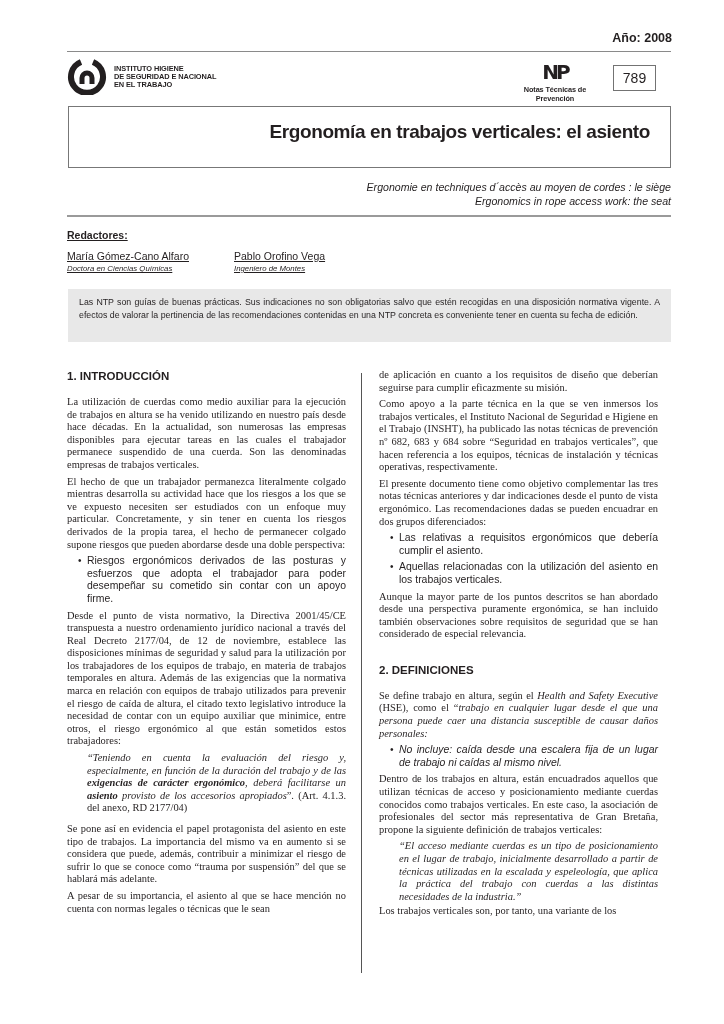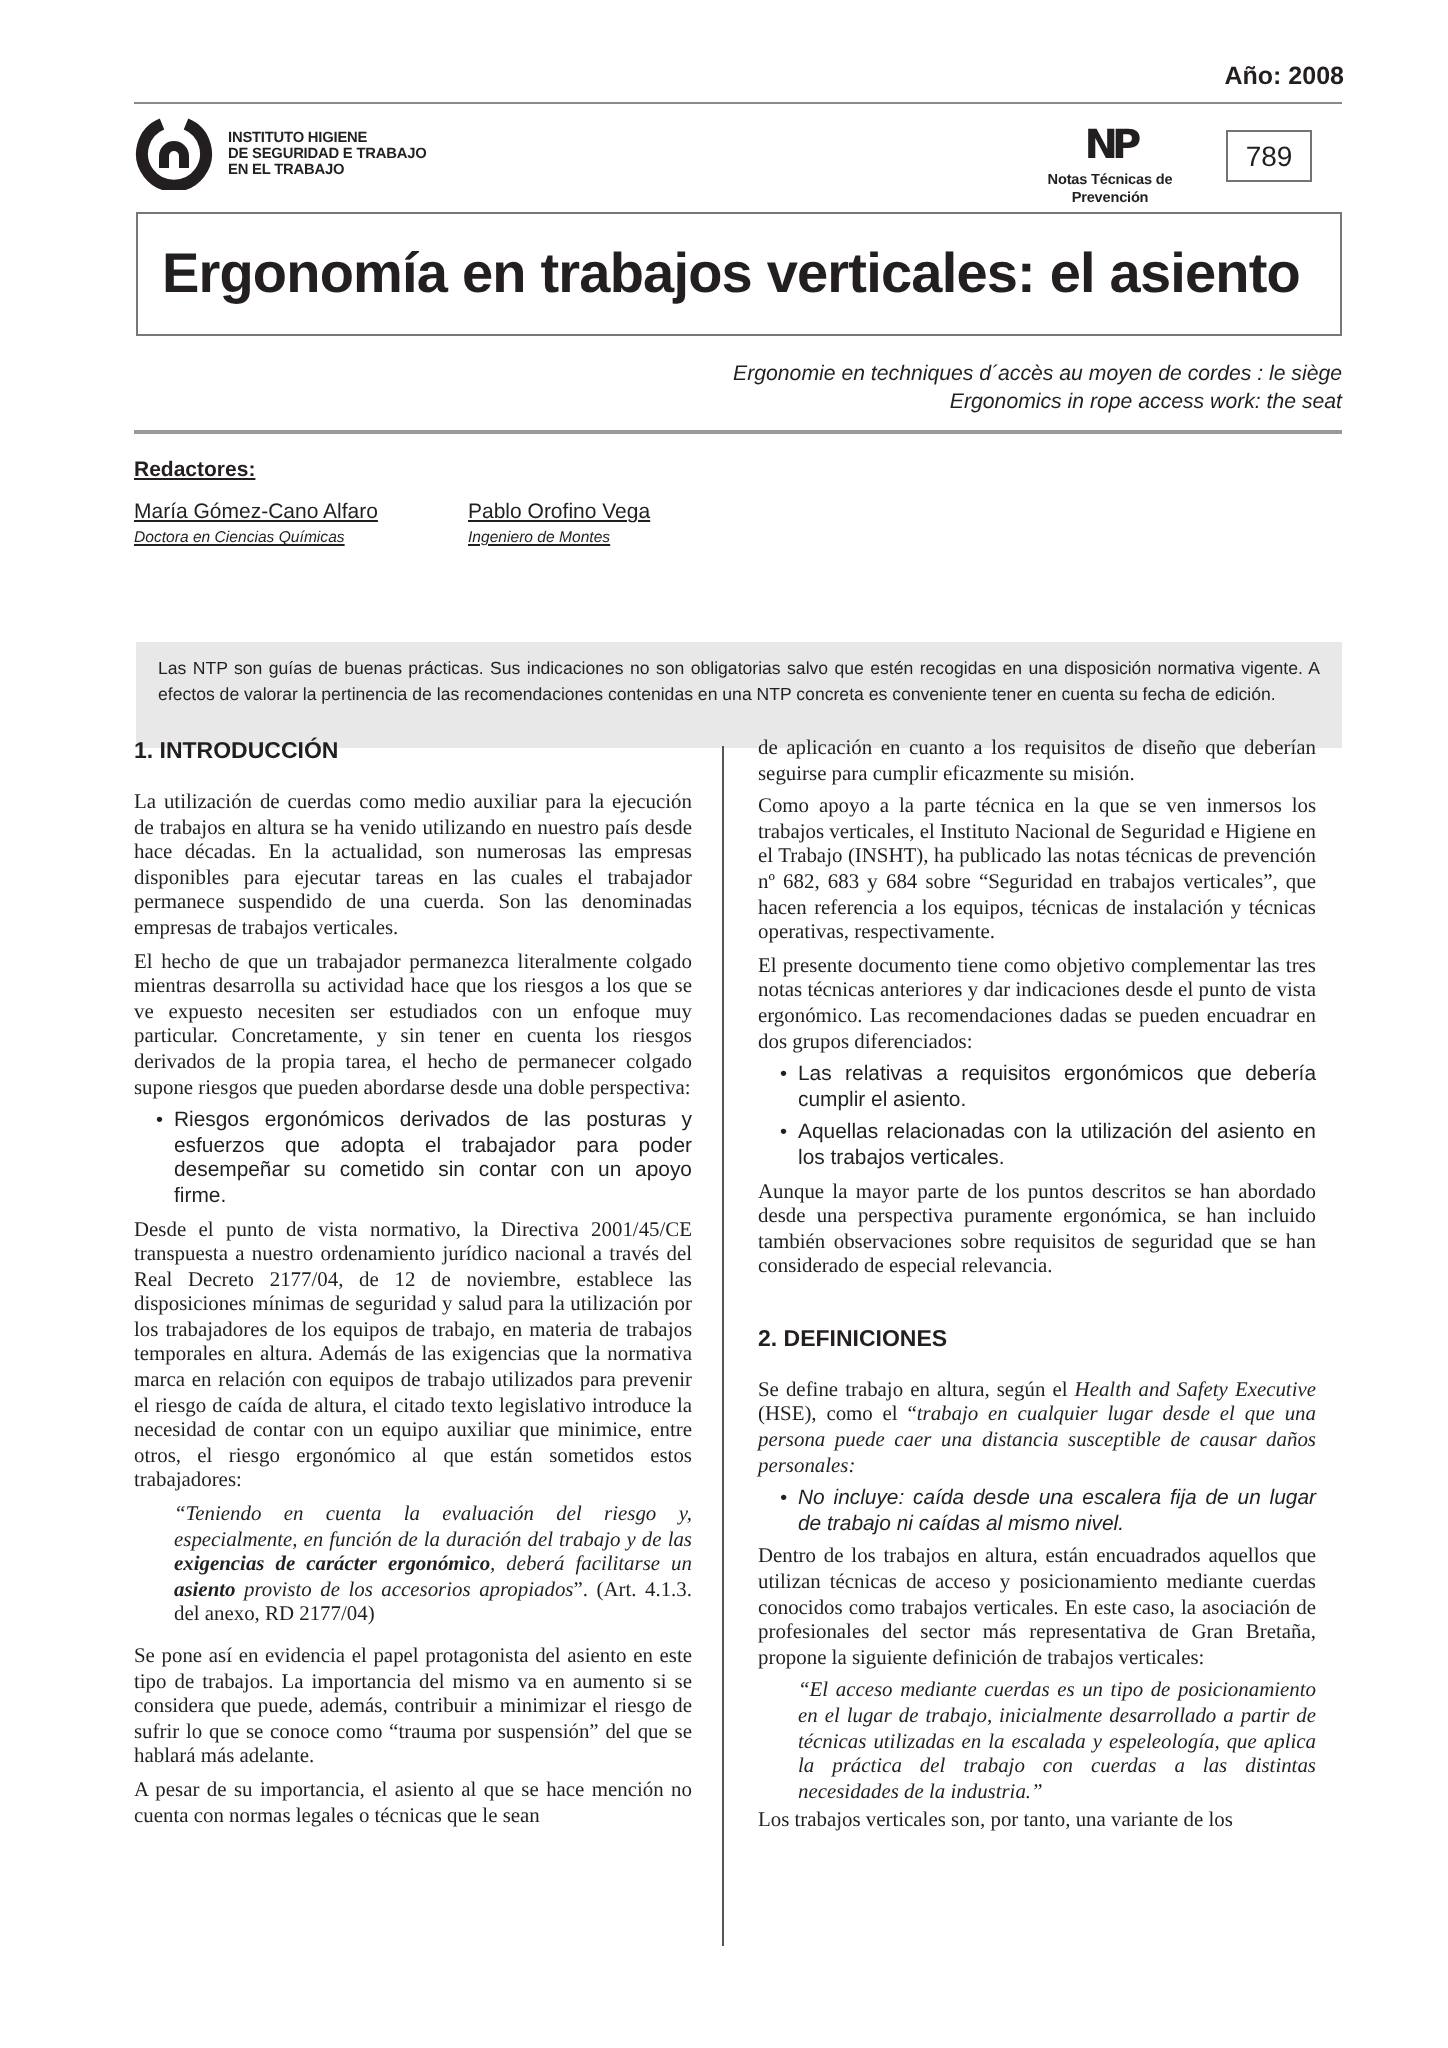--- a/index.html
+++ b/index.html
@@ -14,32 +14,32 @@
   .inst { position: absolute; top: 59px; left: 67px; display: flex; align-items: center; }
   .inst-logo { width: 40px; height: 36px; position: relative; }
   .inst-text { margin-left: 7px; font-size: 7.4px; font-weight: bold; line-height: 8.2px; letter-spacing: -0.1px; }
 
   .ntp { position: absolute; top: 62px; left: 505px; width: 100px; text-align: center; }
   .ntp-mark { font-size: 20px; font-weight: bold; letter-spacing: -3px; line-height: 20px; font-family: "DejaVu Sans", sans-serif; }
   .ntp-sub { font-size: 7.3px; font-weight: bold; margin-top: 3px; letter-spacing: -0.1px; }
   .ntp-num { position: absolute; top: 65px; left: 613px; width: 43px; height: 26px; border: 1px solid #737373; font-size: 14px; text-align: center; line-height: 24px; }
 
   .title-box { position: absolute; top: 106px; left: 68px; width: 603px; height: 62px; border: 1px solid #777; }
-  .title { position: absolute; right: 20px; top: 14px; font-size: 28px; font-weight: bold; letter-spacing: -0.4px; }
+  .title { position: absolute; right: 20px; top: 14px; font-size: 19px; font-weight: bold; letter-spacing: -0.4px; }
 
   .alt-titles { position: absolute; top: 181px; right: 53px; text-align: right; font-size: 10.6px; font-style: italic; line-height: 13.5px; }
 
   .redactores { position: absolute; top: 229px; left: 67px; text-decoration: underline; }
   .red-head { font-size: 10.5px; font-weight: bold; }
   .authors { display: flex; margin-top: 9px; }
   .author { width: 167px; }
   .author-name { font-size: 10.5px; line-height: 13px; }
   .author-role { font-size: 7.8px; font-style: italic; line-height: 12px; }
 
-  .notice { position: absolute; top: 289px; left: 68px; width: 603px; height: 53px; background: #e8e8e8; padding: 7px 11px; font-size: 8.8px; line-height: 13.4px; text-align: justify; text-align-last: left; margin-top: 32px; }
+  .notice { position: absolute; top: 289px; left: 68px; width: 603px; height: 53px; background: #e8e8e8; padding: 7px 11px; font-size: 8.8px; line-height: 13.4px; text-align: justify; text-align-last: left; }
 
   .col { position: absolute; top: 369px; width: 279px; font-size: 10.45px; line-height: 12.6px; text-align: justify; }
   .col.left { left: 67px; }
   .col.right { left: 379px; top: 369px; }
   .divider { position: absolute; left: 361px; top: 373px; width: 1px; height: 600px; background: #555; }
 
   h2 { font-size: 11.5px; font-weight: bold; margin-bottom: 13px; line-height: 14px; }
   p { margin-bottom: 4px; hyphens: manual; font-family: Liberation Serif, serif; }
   ul { list-style: none; margin-bottom: 4px; }
   li { padding-left: 20px; position: relative; margin-bottom: 4px; }
@@ -58,21 +58,21 @@
 
 <div class="inst">
   <div class="inst-logo">
     <svg width="40" height="36" viewBox="0 0 40 36">
       <path d="M14 3 A16 16 0 1 0 26 3" fill="none" stroke="#231f20" stroke-width="6" stroke-linecap="butt"></path>
       <path d="M15 25 L15 19 A5 5 0 0 1 25 19 L25 25" fill="none" stroke="#231f20" stroke-width="5"></path>
     </svg>
   </div>
   <div class="inst-text">
     <div>INSTITUTO HIGIENE</div>
-    <div>DE SEGURIDAD E TRABAJO</div>
+    <div>DE SEGURIDAD E NACIONAL</div>
     <div>EN EL TRABAJO</div>
   </div>
 </div>
 
 <div class="ntp">
   <div class="ntp-mark">NP</div>
   <div class="ntp-sub">Notas Técnicas de Prevención</div>
 </div>
 <div class="ntp-num">789</div>
 

